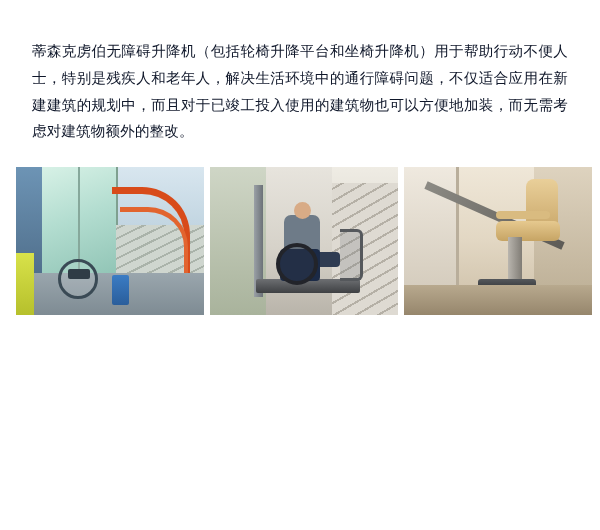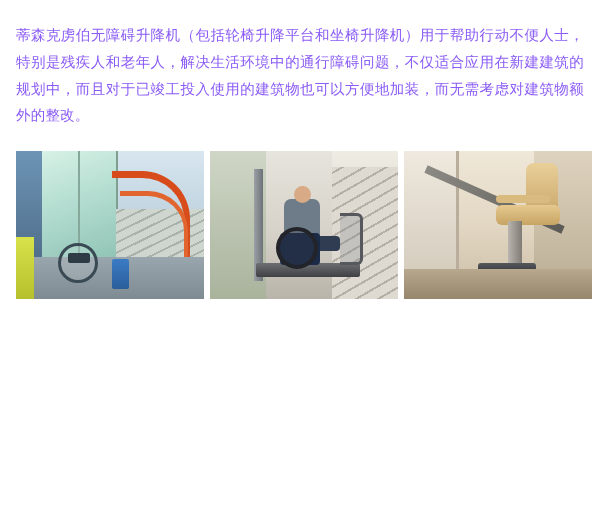--- a/index.html
+++ b/index.html
@@ -28,22 +28,22 @@
     font-weight: bold;
     color: #d4a017;
     letter-spacing: 0.5px;
     line-height: 1.2;
   }
   .heading .sep {
     color: #d4a017;
     font-weight: bold;
   }
   .para {
-    margin: 0;
-    color: #8b5cf6;
+    margin: 16px;
+    color: #0f172a;
     font-size: 14.5px;
     line-height: 1.85;
     text-align: justify;
     letter-spacing: 0.2px;
   }
   .para-top {
     padding-top: 22px;
   }
   .gallery {
     display: flex;

